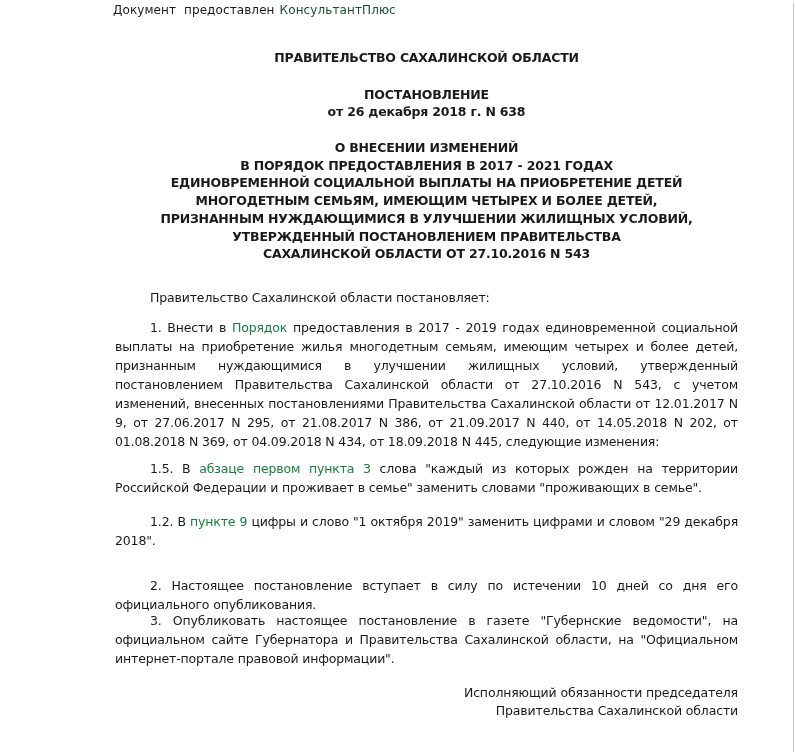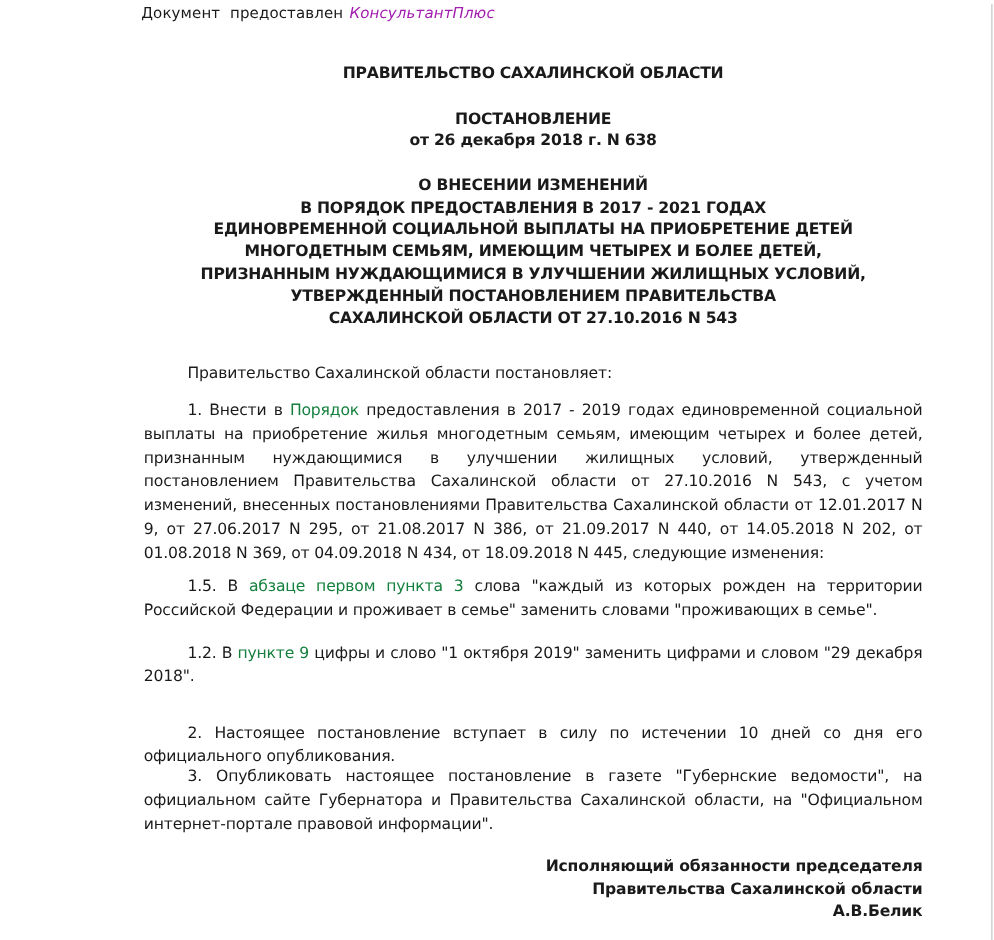--- a/index.html
+++ b/index.html
@@ -25,23 +25,22 @@
   }
   .topbar {
     position: absolute;
     left: 113px;
     top: 3px;
     font-size: 12px;
     letter-spacing: 0.1px;
     white-space: nowrap;
   }
   .topbar .link {
-    color: #a21caf;
+    color: #14532d;
     margin-left: 5px;
-    font-style: italic;
   }
   .doc {
     position: absolute;
     left: 115px;
     top: 0;
     width: 623px;
   }
   .center {
     text-align: center;
     font-weight: bold;
@@ -62,21 +61,20 @@
     text-decoration: none;
   }
   .sign {
     position: absolute;
     right: 57px;
     text-align: right;
     font-size: 12.5px;
     line-height: 18px;
     white-space: nowrap;
     letter-spacing: -0.15px;
-    font-weight: bold;
   }
 </style>
 </head>
 <body>
 
 <div class="right-rule"></div>
 
 <div class="topbar">
   <span style="white-space:pre">Документ  предоставлен</span><span class="link">КонсультантПлюс</span>
 </div>
@@ -106,14 +104,13 @@
   <div class="body-text indent" style="position:absolute; top:512px; left:0; width:623px;"><span>1.2. В </span><a class="lnk">пункте 9</a><span> цифры и слово "1 октября 2019" заменить цифрами и словом "29 декабря 2018".</span></div>
 
   <div class="body-text indent" style="position:absolute; top:560px; left:0; width:623px;margin-top:16px;">2. Настоящее постановление вступает в силу по истечении 10 дней со дня его официального опубликования.</div>
 
   <div class="body-text indent" style="position:absolute; top:611px; left:0; width:623px;">3. Опубликовать настоящее постановление в газете "Губернские ведомости", на официальном сайте Губернатора и Правительства Сахалинской области, на "Официальном интернет-портале правовой информации".</div>
 </div>
 
 <div class="sign" style="top:684px;">
   <div>Исполняющий обязанности председателя</div>
   <div>Правительства Сахалинской области</div>
-  <div>А.В.Белик</div>
 </div>
 
 </body></html>

